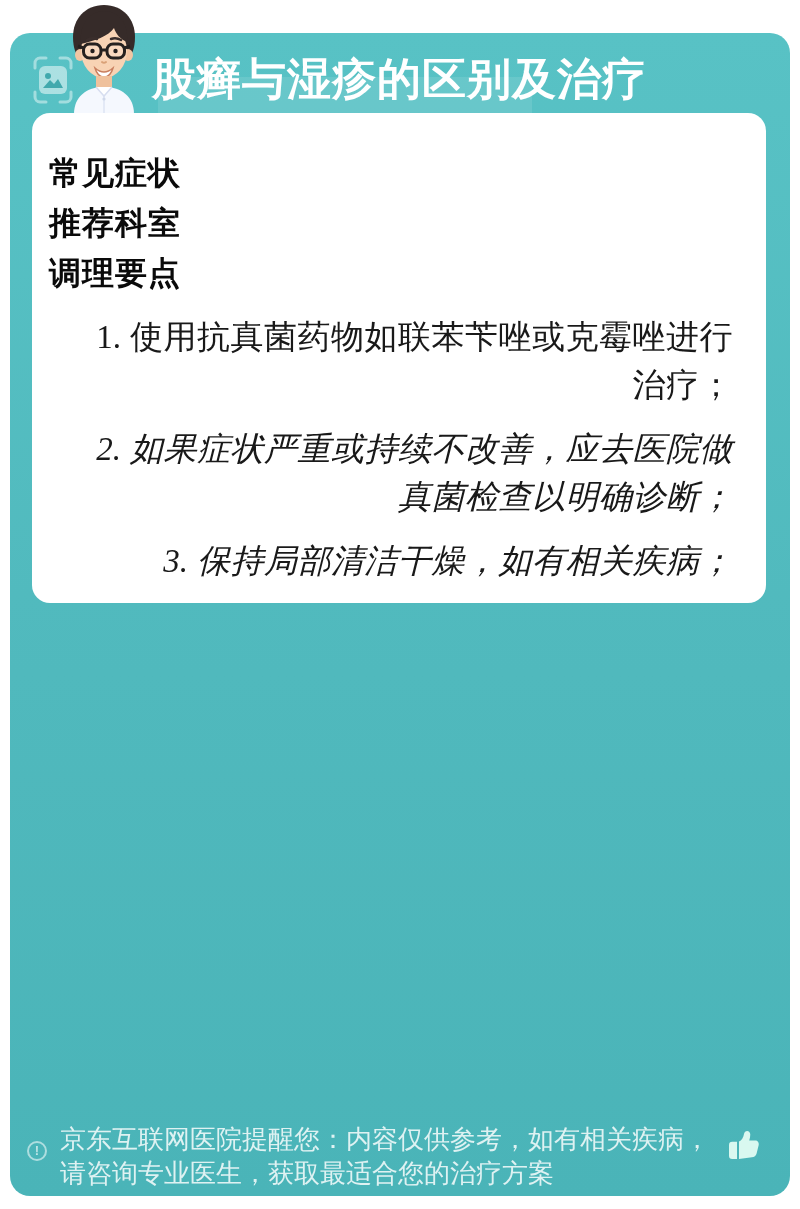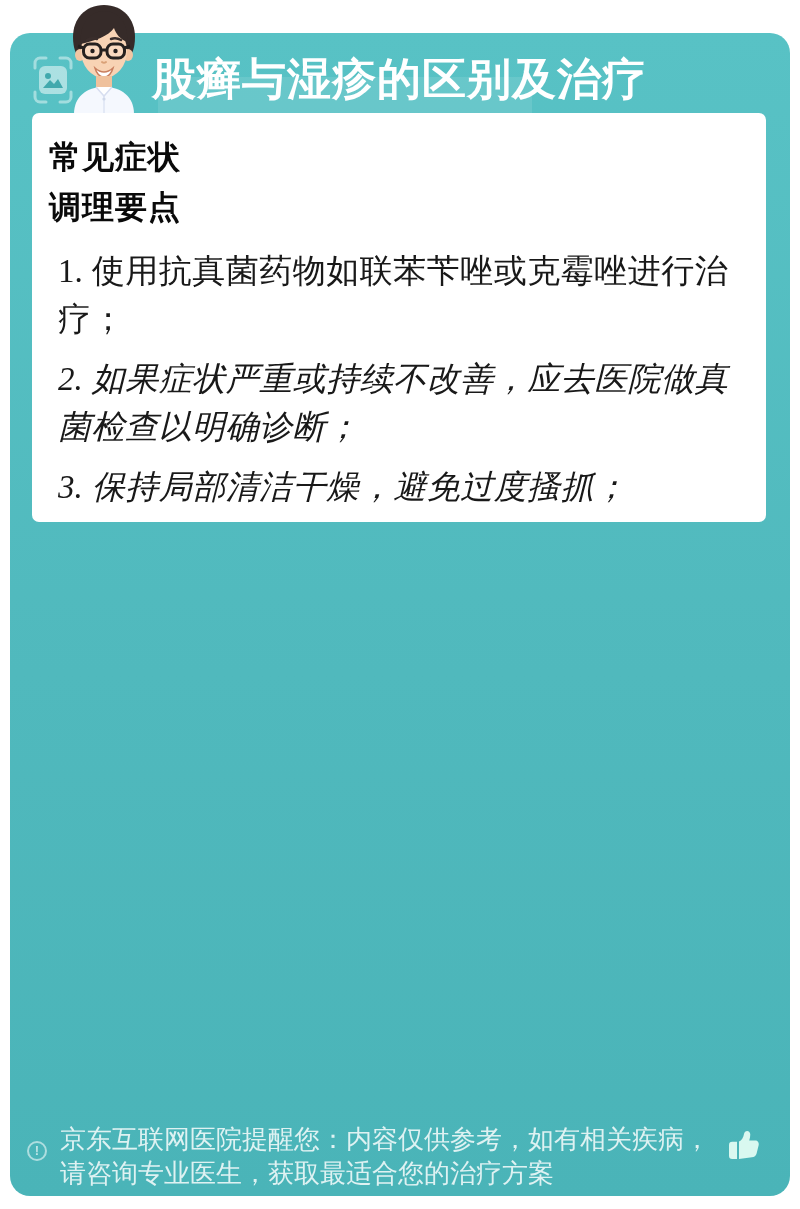--- a/index.html
+++ b/index.html
@@ -21,38 +21,38 @@
   }
   .page-title{
     position:absolute;left:152px;top:58px;margin:0;
     font-size:44px;line-height:42px;font-weight:bold;color:#ffffff;
     letter-spacing:1px;white-space:nowrap;
   }
   .placeholder-icon{position:absolute;left:33px;top:55px;}
   .avatar{position:absolute;left:56px;top:2px;}
   .card{
     position:absolute;left:32px;top:113px;width:700px;
-    background:#ffffff;border-radius:7px;
-    padding:0 17px 2px 17px;
+    background:#ffffff;border-radius:18px;
+    padding:16px 17px 2px 17px;
     color:#161616;
   }
   .card h2{
     margin:26px 0 0 0;
     font-size:32px;line-height:36px;font-weight:800;color:#0a0a0a;
     letter-spacing:1px;
   }
   .card h2.tight{margin-top:14px;}
   .card p.body{
     margin:18px 0 0 0;
     font-size:31px;line-height:48px;color:#191919;
     text-align:justify;text-justify:inter-ideograph;
   }
   .care-list{margin-top:22px;}
   .care-list .li{
-    margin:9px;font-size:33px;line-height:48px;color:#191919;letter-spacing:.5px;
+    margin:16px;font-size:33px;line-height:48px;color:#191919;letter-spacing:.5px;text-align:right;
   }
   .care-list .li + .li{margin-top:12px;font-style:italic;}
   .care-list .num{
     font-family:"Liberation Serif","DejaVu Serif",serif;
     letter-spacing:0;padding-right:9px;
   }
   .footer-text{
     position:absolute;left:60px;top:1122px;width:666px;margin:0;
     font-size:26px;line-height:34px;color:rgba(255,255,255,0.82);
   }
@@ -105,26 +105,27 @@
   <path d="M48 85 v27" stroke="#dde4f3" stroke-width="1.5"></path>
   <path d="M40 85 l8 9 8-9" fill="#ffffff" stroke="#d7def0" stroke-width="1.5"></path>
   <circle cx="48" cy="97" r="1.6" fill="#cfd8ea"></circle>
 </svg>
 
 <h1 class="page-title">股癣与湿疹的区别及治疗</h1>
 
 <div class="card">
   <h2>常见症状</h2>
 
+  <h2 class="tight">推荐科室</h2>
 
   <h2 class="tight">调理要点</h2>
   <div class="care-list">
     <p class="li"><span class="num">1.</span><span>使用抗真菌药物如联苯苄唑或克霉唑进行治疗；</span></p>
     <p class="li"><span class="num">2.</span><span>如果症状严重或持续不改善，应去医院做真菌检查以明确诊断；</span></p>
-    <p class="li"><span class="num">3.</span><span>保持局部清洁干燥，避免过度搔抓；</span></p>
+    <p class="li"><span class="num">3.</span><span>保持局部清洁干燥，如有相关疾病；</span></p>
   </div>
 </div>
 
 <div class="alert-icon">!</div>
 <p class="footer-text">京东互联网医院提醒您：内容仅供参考，如有相关疾病，请咨询专业医生，获取最适合您的治疗方案</p>
 
 <svg class="thumb-icon" width="34" height="36" viewBox="0 0 34 36">
   <path fill="#d9f8f0" d="M3 18 a3.2 3.2 0 0 1 3.2-3.2 H11 V32 H6.2 A3.2 3.2 0 0 1 3 28.8 z"></path>
   <path fill="#d9f8f0" d="M13 32 V14.6 c2.6-1.1 4.4-3.9 5-7.6 .35-2.1 1.7-3 3.1-3 1.8 0 3.2 1.5 3.2 3.6 0 2-.45 4.1-1.1 6 h6.1 c2.2 0 3.9 2.1 3.4 4.3 l-2.1 8.6 c-.55 2.2-2.4 3.7-4.7 3.7 z"></path>
 </svg>

